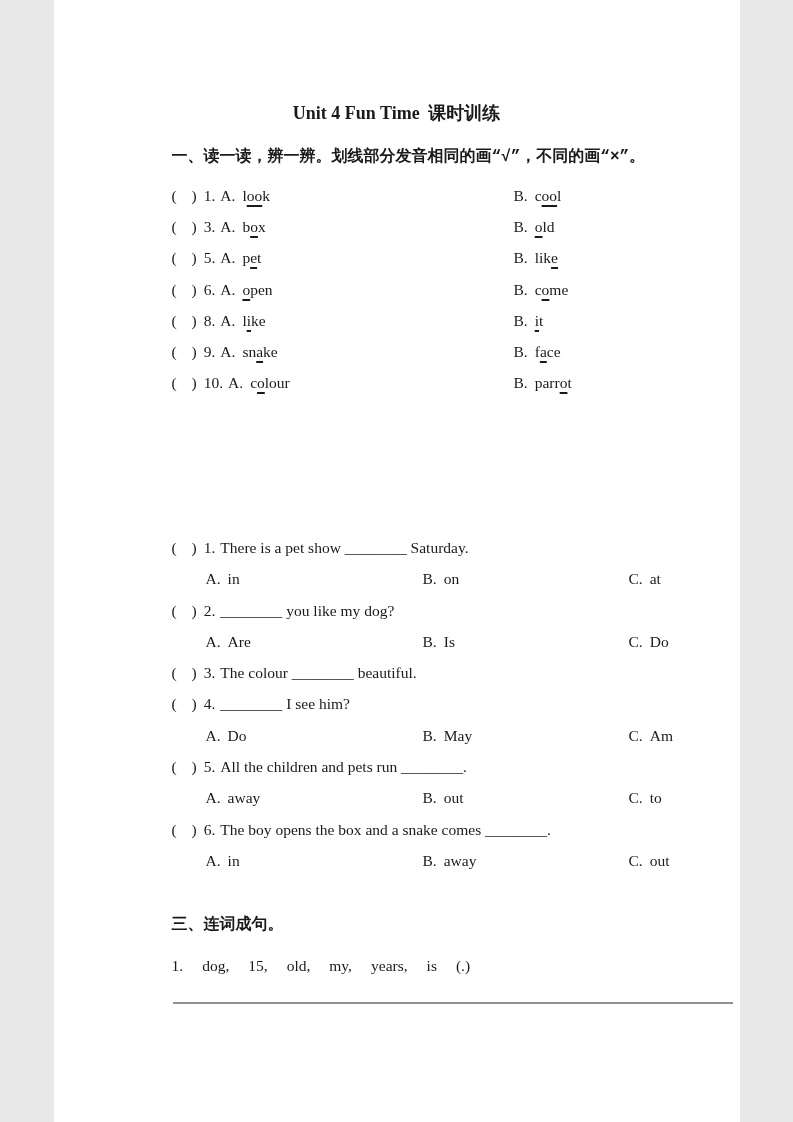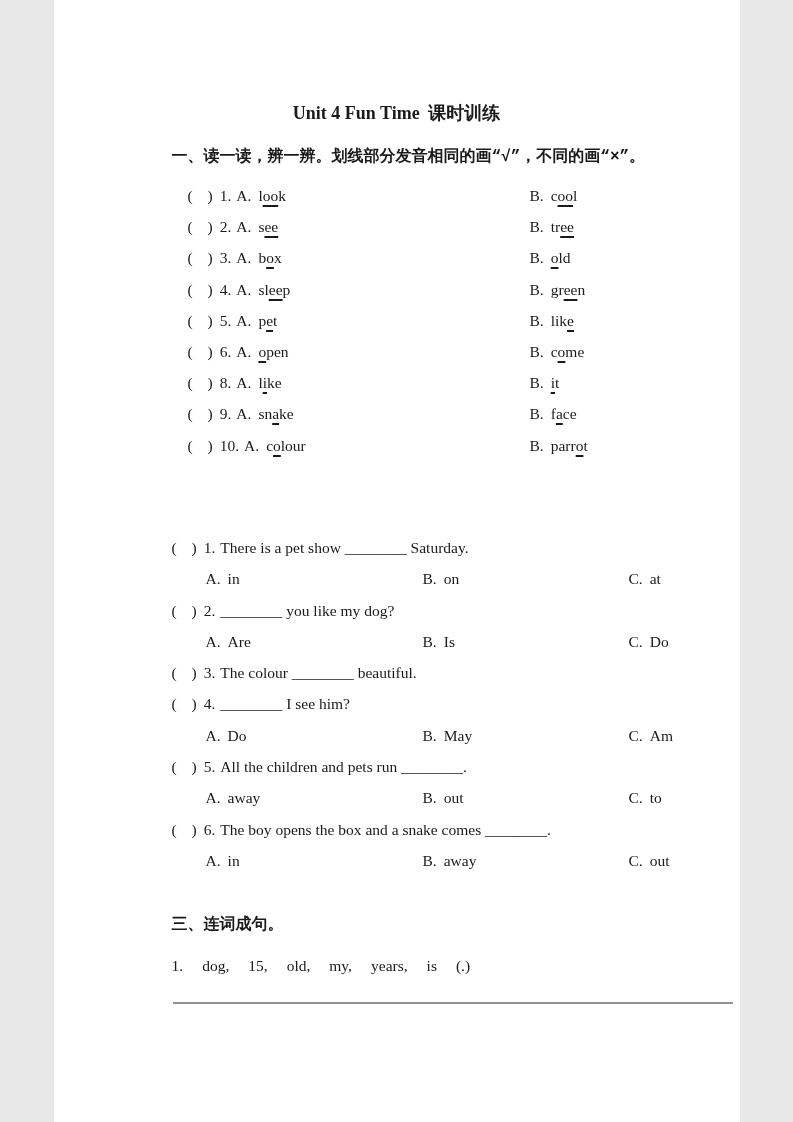--- a/index.html
+++ b/index.html
@@ -19,21 +19,21 @@
   }
   .title .zh{font-family:"Liberation Sans","DejaVu Sans",sans-serif;margin-left:4px;}
   .heading{
     position:absolute;left:118px;
     font-family:Liberation Mono, monospace;
     font-weight:bold;font-size:16px;line-height:22px;white-space:nowrap;
   }
   .s1-heading{top:146px;}
   .s2-heading{top:498px;}
   .s3-heading{top:914px;}
-  .s1-rows{position:absolute;top:180px;left:0;width:100%;padding-left:16px;}
+  .s1-rows{position:absolute;top:180px;left:0;width:100%;}
   .s1-rows .row{position:relative;height:31.2px;line-height:31.2px;}
   .s2-rows{position:absolute;top:532px;left:0;width:100%;}
   .s2-rows .row{position:relative;height:31.3px;line-height:31.3px;}
   .colA{position:absolute;left:118px;white-space:nowrap;}
   .colB{position:absolute;left:460px;white-space:nowrap;}
   .optA{position:absolute;left:152px;white-space:nowrap;}
   .optB{position:absolute;left:369px;white-space:nowrap;}
   .optC{position:absolute;left:575px;white-space:nowrap;}
   .bracket{word-spacing:11px;margin-right:7px;}
   .no{margin-right:5px;}
@@ -63,34 +63,26 @@
 
   <div class="heading s1-heading">一、读一读，辨一辨。划线部分发音相同的画“√”，不同的画“×”。</div>
 
   <div class="s1-rows">
 
     <div class="row">
       <span class="colA"><span class="bracket">( )</span><span class="no">1.</span><span class="lab">A.</span><span><span>l</span><span class="u">oo</span><span>k</span></span></span>
       <span class="colB"><span class="lab">B.</span><span><span>c</span><span class="u">oo</span><span>l</span></span></span>
     </div>
 
-    <div class="row">
-      <span class="colA"><span class="bracket">( )</span><span class="no">2.</span><span class="lab">A.</span><span><span>s</span><span class="u">ee</span><span></span></span></span>
-      <span class="colB"><span class="lab">B.</span><span><span>tr</span><span class="u">ee</span><span></span></span></span>
-    </div>
 
     <div class="row">
       <span class="colA"><span class="bracket">( )</span><span class="no">3.</span><span class="lab">A.</span><span><span>b</span><span class="u">o</span><span>x</span></span></span>
       <span class="colB"><span class="lab">B.</span><span><span></span><span class="u">o</span><span>ld</span></span></span>
     </div>
 
-    <div class="row">
-      <span class="colA"><span class="bracket">( )</span><span class="no">4.</span><span class="lab">A.</span><span><span>sl</span><span class="u">ee</span><span>p</span></span></span>
-      <span class="colB"><span class="lab">B.</span><span><span>gr</span><span class="u">ee</span><span>n</span></span></span>
-    </div>
 
     <div class="row">
       <span class="colA"><span class="bracket">( )</span><span class="no">5.</span><span class="lab">A.</span><span><span>p</span><span class="u">e</span><span>t</span></span></span>
       <span class="colB"><span class="lab">B.</span><span><span>lik</span><span class="u">e</span><span></span></span></span>
     </div>
 
     <div class="row">
       <span class="colA"><span class="bracket">( )</span><span class="no">6.</span><span class="lab">A.</span><span><span></span><span class="u">o</span><span>pen</span></span></span>
       <span class="colB"><span class="lab">B.</span><span><span>c</span><span class="u">o</span><span>me</span></span></span>
     </div>

